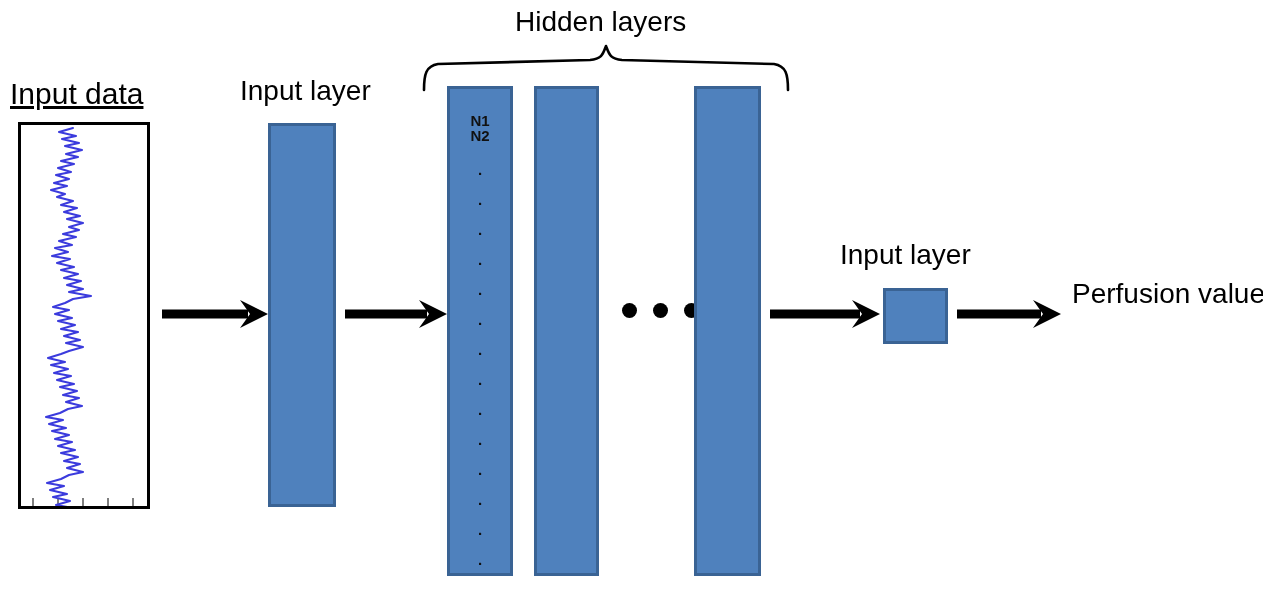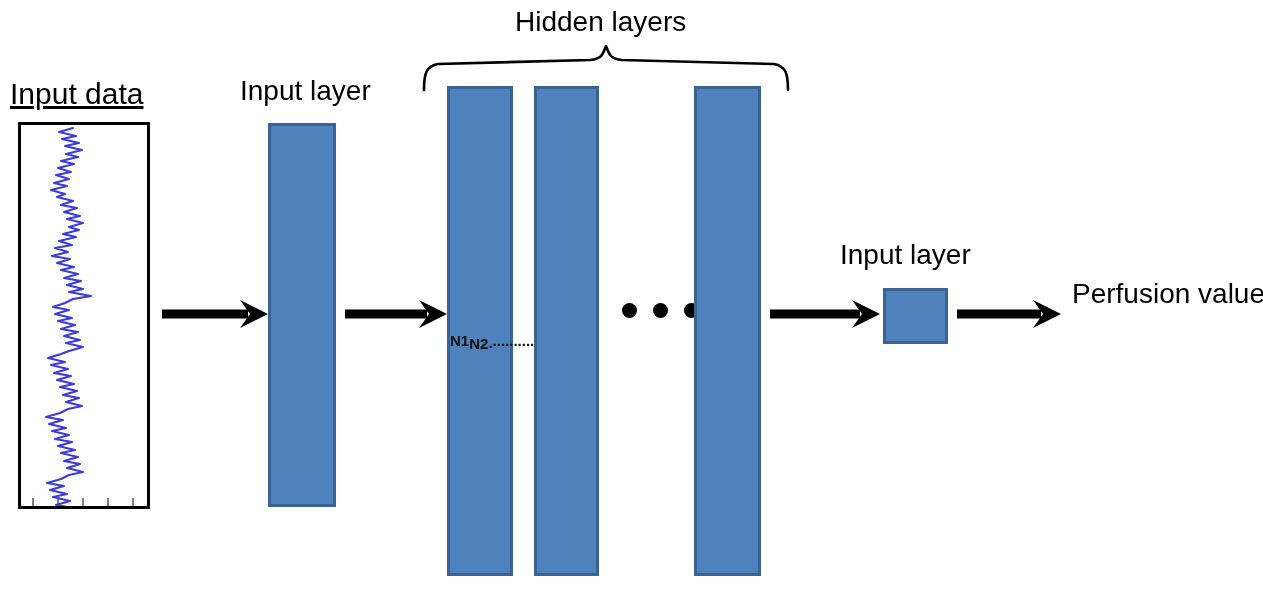--- a/index.html
+++ b/index.html
@@ -50,21 +50,21 @@
   }
 
   
   .neuron-stack {
     position: absolute;
     left: 0;
     top: 0;
     width: 100%;
     height: 100%;
     display: flex;
-    flex-direction: row;
+    flex-direction: column;
     align-items: center;
     box-sizing: border-box;
     padding-top: 10px;
     padding-bottom: 6px;
   }
   .neuron-label {
     font-size: 15px;
     font-weight: bold;
     color: #111111;
     line-height: 1;
@@ -155,21 +155,21 @@
   <div class="abs" id="hidden-brace" style="left:420px; top:44px;">
     <svg width="375" height="48" viewBox="0 0 375 48">
       <path d="M 4,46 C 4,30 6,22 18,20 L 170,16 C 182,15 183,10 186,2
                C 189,10 190,15 202,16 L 354,20 C 366,22 368,30 368,46" fill="none" stroke="#000000" stroke-width="2.6" stroke-linecap="round" stroke-linejoin="round"></path>
     </svg>
   </div>
 
   <div class="abs layer-block" style="left:447px; top:86px; width:66px; height:490px;">
     <div class="neuron-stack">
       <div class="neuron-label" style="margin-top:14px;">N1</div>
-      <div class="neuron-label" style="margin-top:21px;">N2</div>
+      <div class="neuron-label" style="">N2</div>
       <div class="neuron-dot" style="margin-top:19px;">.</div>
       <div class="neuron-dot" style="margin-top:15px;">.</div>
       <div class="neuron-dot" style="margin-top:15px;">.</div>
       <div class="neuron-dot" style="margin-top:15px;">.</div>
       <div class="neuron-dot" style="margin-top:15px;">.</div>
       <div class="neuron-dot" style="margin-top:15px;">.</div>
       <div class="neuron-dot" style="margin-top:15px;">.</div>
       <div class="neuron-dot" style="margin-top:15px;">.</div>
       <div class="neuron-dot" style="margin-top:15px;">.</div>
       <div class="neuron-dot" style="margin-top:15px;">.</div>

